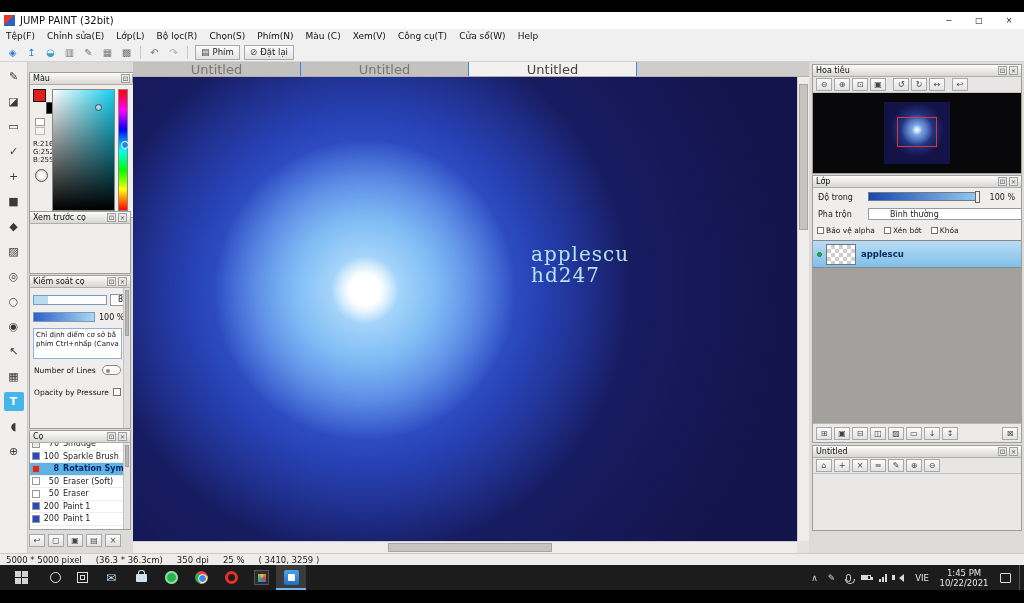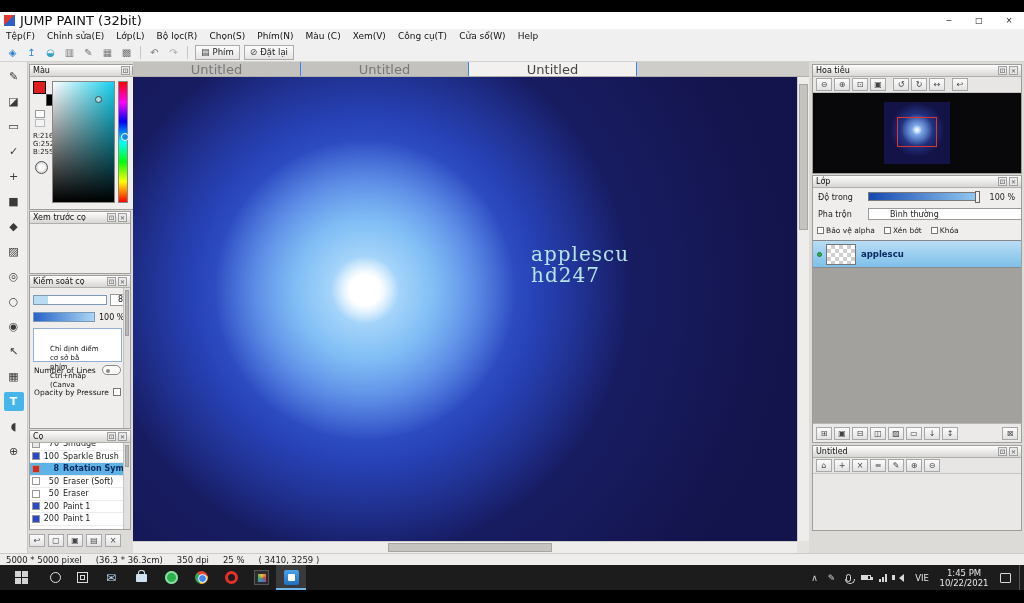--- a/index.html
+++ b/index.html
@@ -1,21 +1,21 @@
 <!DOCTYPE html>
 <html><head>
 <meta charset="utf-8">
 <style>
   *{margin:0;padding:0;box-sizing:border-box}
   html,body{width:1024px;height:603px;background:#000;font-family:"DejaVu Sans","Liberation Sans",sans-serif;overflow:hidden;position:relative}
   .ab{position:absolute}
   
   #titlebar{position:absolute;top:12px;left:0;width:1024px;height:17px;background:#fff;display:flex;align-items:center;padding-left:4px}
   #appicon{width:11px;height:11px;margin-right:5px;background:linear-gradient(135deg,#e23a2e 0 50%,#2a62c8 50% 100%);color:#fff;font-size:8px;font-weight:bold;line-height:11px;text-align:center}
-  #titletext{font-size:13px;color:#111}
+  #titletext{font-size:10px;color:#111}
   #winctl{margin-left:auto;display:flex;height:100%}
   #winctl div{width:30px;display:flex;align-items:center;justify-content:center;font-size:8px;color:#111}
   #menubar{position:absolute;top:29px;left:0;width:1024px;height:14px;background:#f0f0f0;display:flex;align-items:center;font-size:9px;color:#111}
   #menubar span{padding:0 6px;white-space:nowrap}
   #maintoolbar{position:absolute;top:43px;left:0;width:1024px;height:19px;background:#f0f0f0;border-bottom:1px solid #d5d3d1;display:flex;align-items:center;padding-left:4px;gap:2px}
   .tico{width:17px;height:15px;display:flex;align-items:center;justify-content:center;font-size:10px}
   .c-blu{color:#2f7fd0}.c-teal{color:#3aa0c8}.c-gry{color:#777}.c-dis{color:#aaa}
   .tsep{width:1px;height:13px;background:#c8c8c8;margin:0 3px}
   .tbbtn{height:15px;border:1px solid #adabaa;background:linear-gradient(#fcfcfc,#e4e4e4);display:flex;align-items:center;gap:3px;padding:0 5px;font-size:8.5px;color:#222;margin-left:2px}
   .tbbtn .bic{font-size:9px;color:#444}
@@ -195,21 +195,21 @@
     <div class="tool">◎</div>
     <div class="tool">○</div>
     <div class="tool">◉</div>
     <div class="tool">↖</div>
     <div class="tool">▦</div>
     <div class="tool sel">T</div>
     <div class="tool">◖</div>
     <div class="tool">⊕</div>
   </div>
 
-  <div class="panel" style="left:29px;top:2px;width:116px;height:146px">
+  <div class="panel" style="left:29px;top:10px;width:116px;height:146px">
     <div class="phead">
       <span>Màu</span>
       <span class="hic">
           <span>⊡</span>
           <span>×</span>
         </span>
     </div>
     <div class="pbody">
       <div class="ab" style="left:3px;top:4px;width:25px;height:25px">
         <div class="ab" style="right:0;bottom:0;width:12px;height:12px;background:#000;border:1px solid #555"></div>
@@ -249,21 +249,21 @@
           <span>×</span>
         </span>
     </div>
     <div class="pbody">
       <div class="ab" style="left:3px;top:7px;width:74px;height:10px;border:1px solid #7a9ab8;background:#fdfdfd">
         <div class="ab" style="left:0;top:0;width:14px;height:8px;background:#b8dcf2"></div>
       </div>
       <div class="ab" style="left:80px;top:6px;width:15px;height:12px;border:1px solid #999;background:#fff;font-size:8px;text-align:right;padding-right:1px;color:#111">8</div>
       <div class="ab" style="left:3px;top:24px;width:62px;height:10px;border:1px solid #7a9ab8;background:linear-gradient(to right,#2a62c8,#a8d8f4)"></div>
       <div class="ab" style="left:69px;top:25px;font-size:8px;color:#111">100 %</div>
-      <div class="ab" style="left:3px;top:40px;width:89px;height:31px;border:1px solid #90b0d8;background:#fff;font-size:7px;line-height:9px;padding:16px;color:#111">
+      <div class="ab" style="left:3px;top:40px;width:89px;height:31px;border:1px solid #90b0d8;background:#fff;font-size:7px;line-height:9px;padding:2px;color:#111">
         <div>Chỉ định điểm cơ sở bằ</div>
         <div>phím Ctrl+nhấp (Canva</div>
       </div>
       <span class="ab" style="left:4px;top:78px;font-size:7.5px;color:#111">Number of Lines</span>
       <div class="ab" style="left:72px;top:77px;width:19px;height:10px;border:1px solid #888;border-radius:5px;background:#fafafa">
         <div class="ab" style="left:3px;top:2.5px;width:4px;height:4px;border-radius:50%;background:#888"></div>
       </div>
       <span class="ab" style="left:4px;top:100px;font-size:7.5px;color:#111">Opacity by Pressure</span>
       <div class="ab" style="left:83px;top:100px;width:8px;height:8px;border:1px solid #777;background:#fff"></div>
       <div class="vsb">

